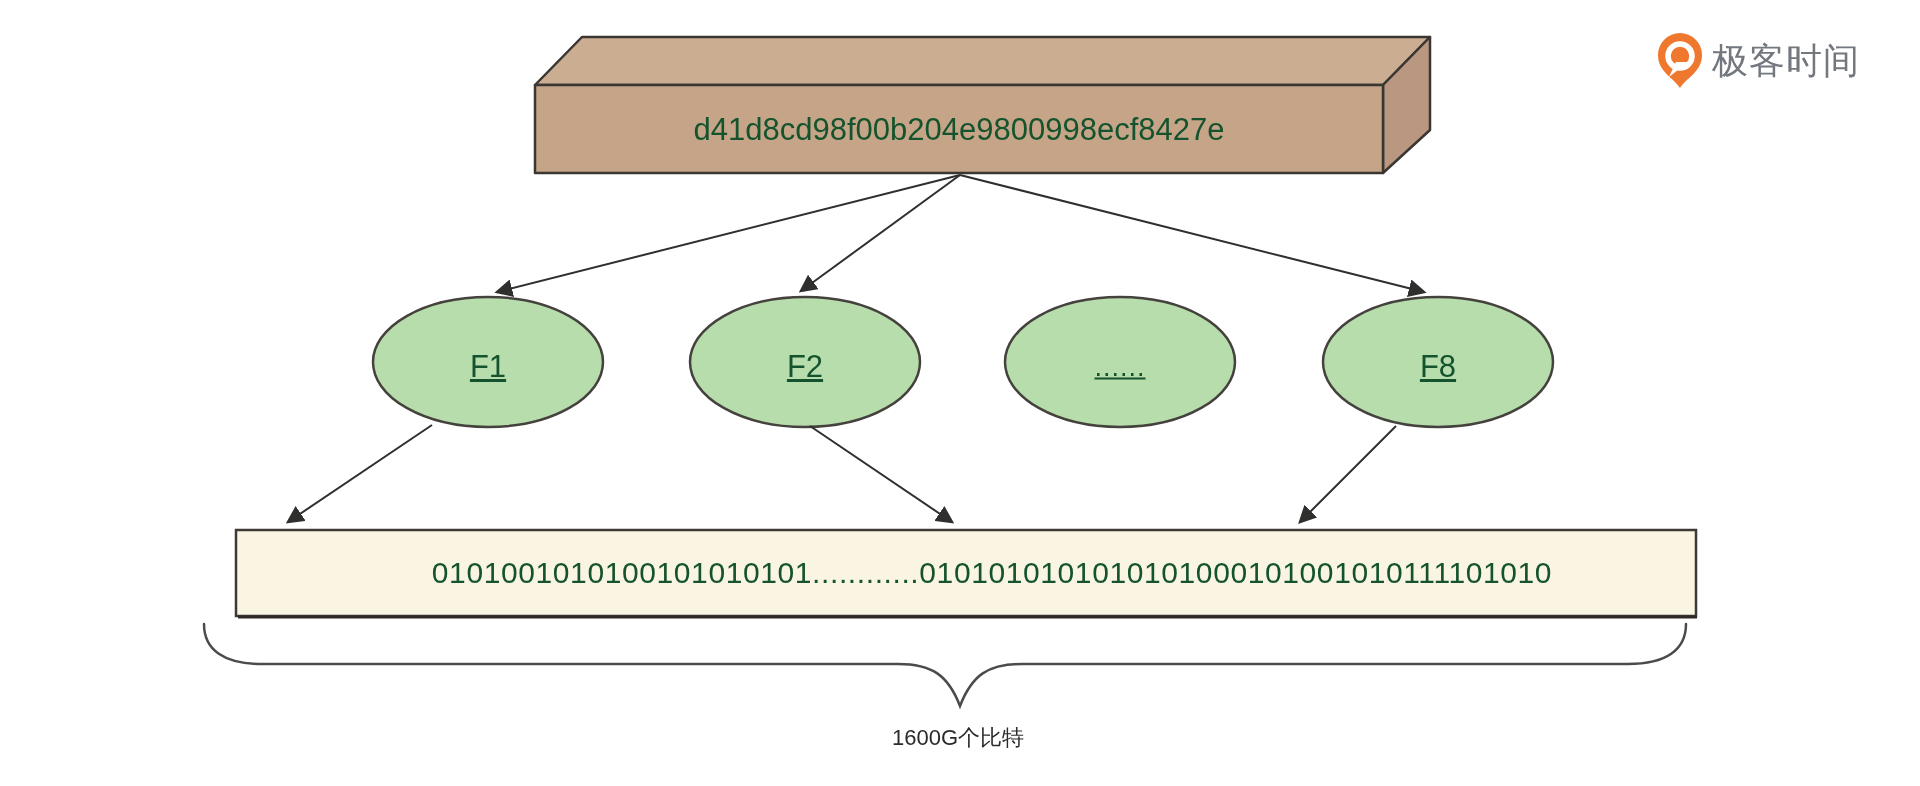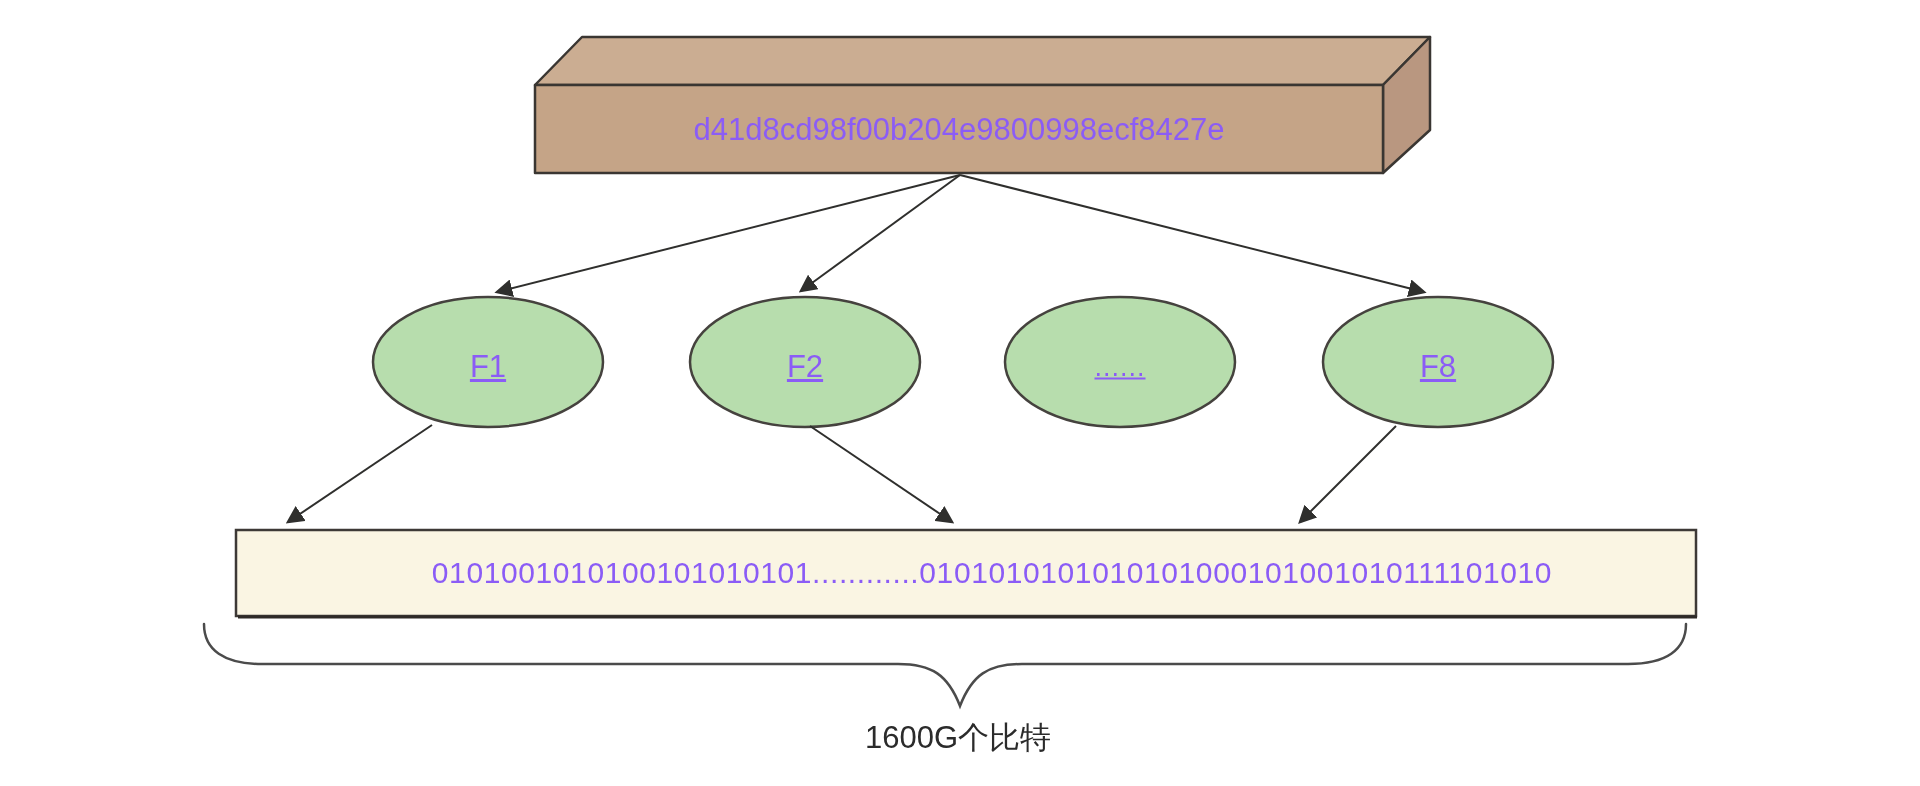--- a/index.html
+++ b/index.html
@@ -8,30 +8,30 @@
     width:1920px;height:786px;
     background:#ffffff;
     overflow:hidden;
     font-family:"Liberation Sans", sans-serif;
   }
   .shapes{position:absolute;left:0;top:0;width:1920px;height:786px;}
   .txt{
     position:absolute;
     transform:translate(-50%,-50%);
     white-space:nowrap;
-    color:#8b5cf6;
+    color:#14532d;
   }
   .hash-label{left:959px;top:130px;font-size:31px;}
   .node-label{font-size:31px;top:367px;text-decoration:underline;}
   .node-label.n0{left:488px;}
   .node-label.n1{left:805px;}
   .node-label.n2{left:1120px;font-size:27px;letter-spacing:1px;}
   .node-label.n3{left:1438px;}
   .bits-label{left:965px;top:573px;font-size:30px;letter-spacing:0.6px;margin-left:27px;}
-  .brace-label{left:958px;top:738px;font-size:31px;color:#2b2b2b;}
+  .brace-label{left:958px;top:738px;font-size:22px;color:#2b2b2b;}
   .logo{position:absolute;left:1656px;top:32px;display:flex;align-items:center;}
   .logo-text{font-size:36px;color:#73777e;letter-spacing:1px;margin-left:8px;}
 </style>
 </head>
 <body>
 
 <div class="canvas">
 
   <svg class="shapes" viewBox="0 0 1920 786">
     <defs>
@@ -68,14 +68,22 @@
 
   <div class="txt node-label n0">F1</div>
   <div class="txt node-label n1">F2</div>
   <div class="txt node-label n2">......</div>
   <div class="txt node-label n3">F8</div>
 
   <div class="txt bits-label">0101001010100101010101............0101010101010101000101001010111101010</div>
 
   <div class="txt brace-label">1600G个比特</div>
 
+  <div class="logo">
+    <svg width="48" height="58" viewBox="0 0 48 58">
+      <path d="M24,56 C18,46 2,40 2,23 A22,22 0 1 1 46,23 C46,40 30,46 24,56 Z" fill="#f0772e"></path>
+      <circle cx="24" cy="24" r="12" fill="none" stroke="#ffffff" stroke-width="5.5"></circle>
+      <path d="M20,30 L32,30 L13,45 Z" fill="#ffffff"></path>
+    </svg>
+    <div class="logo-text">极客时间</div>
+  </div>
 
 </div>
 
 </body></html>

